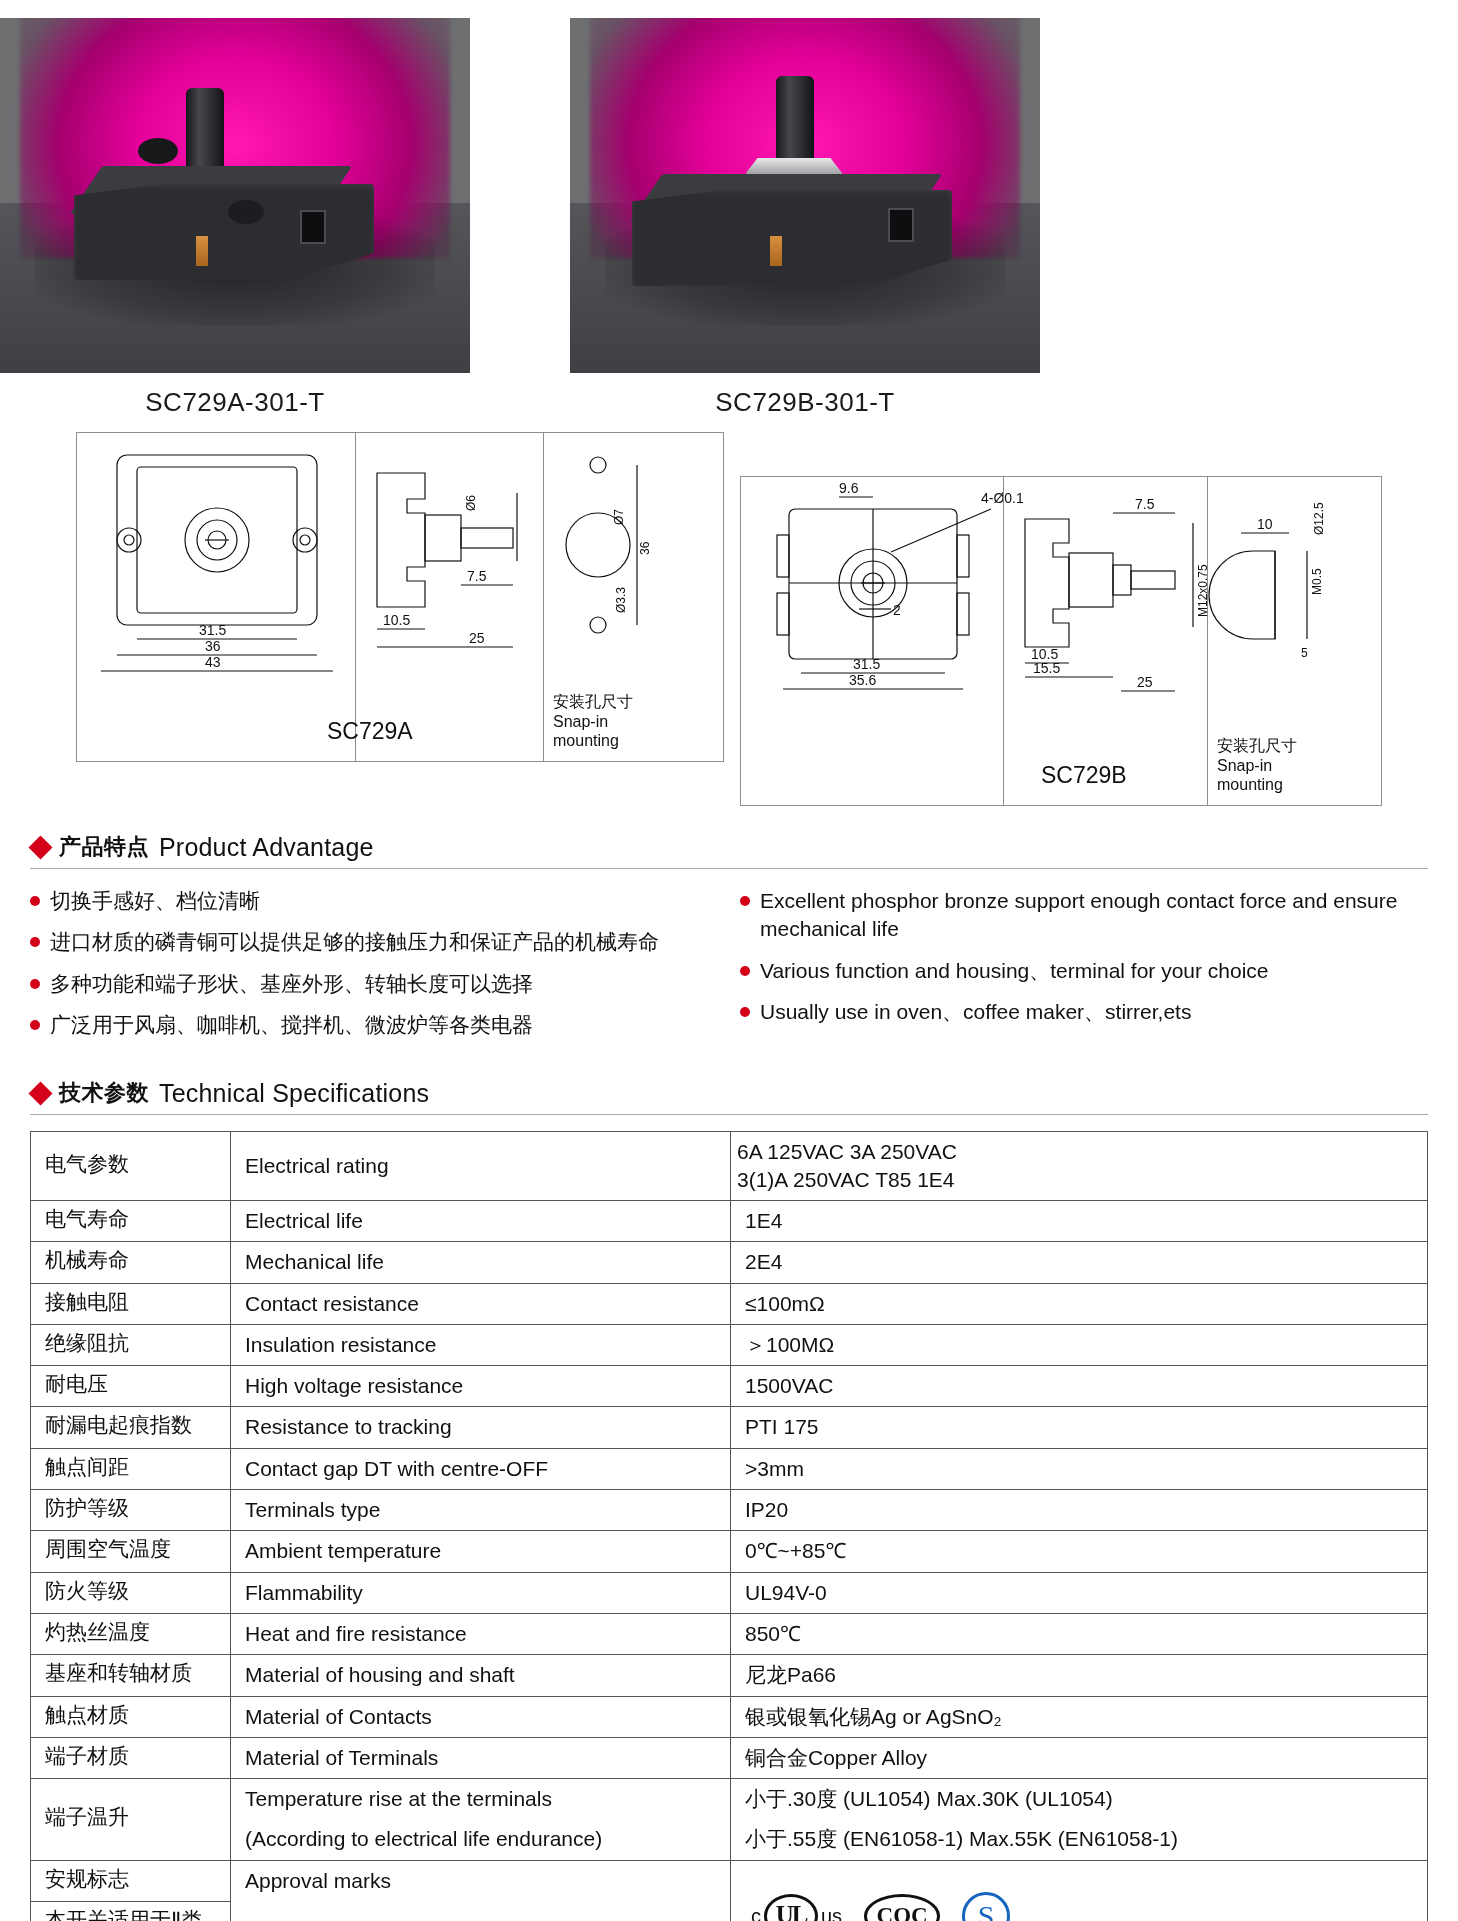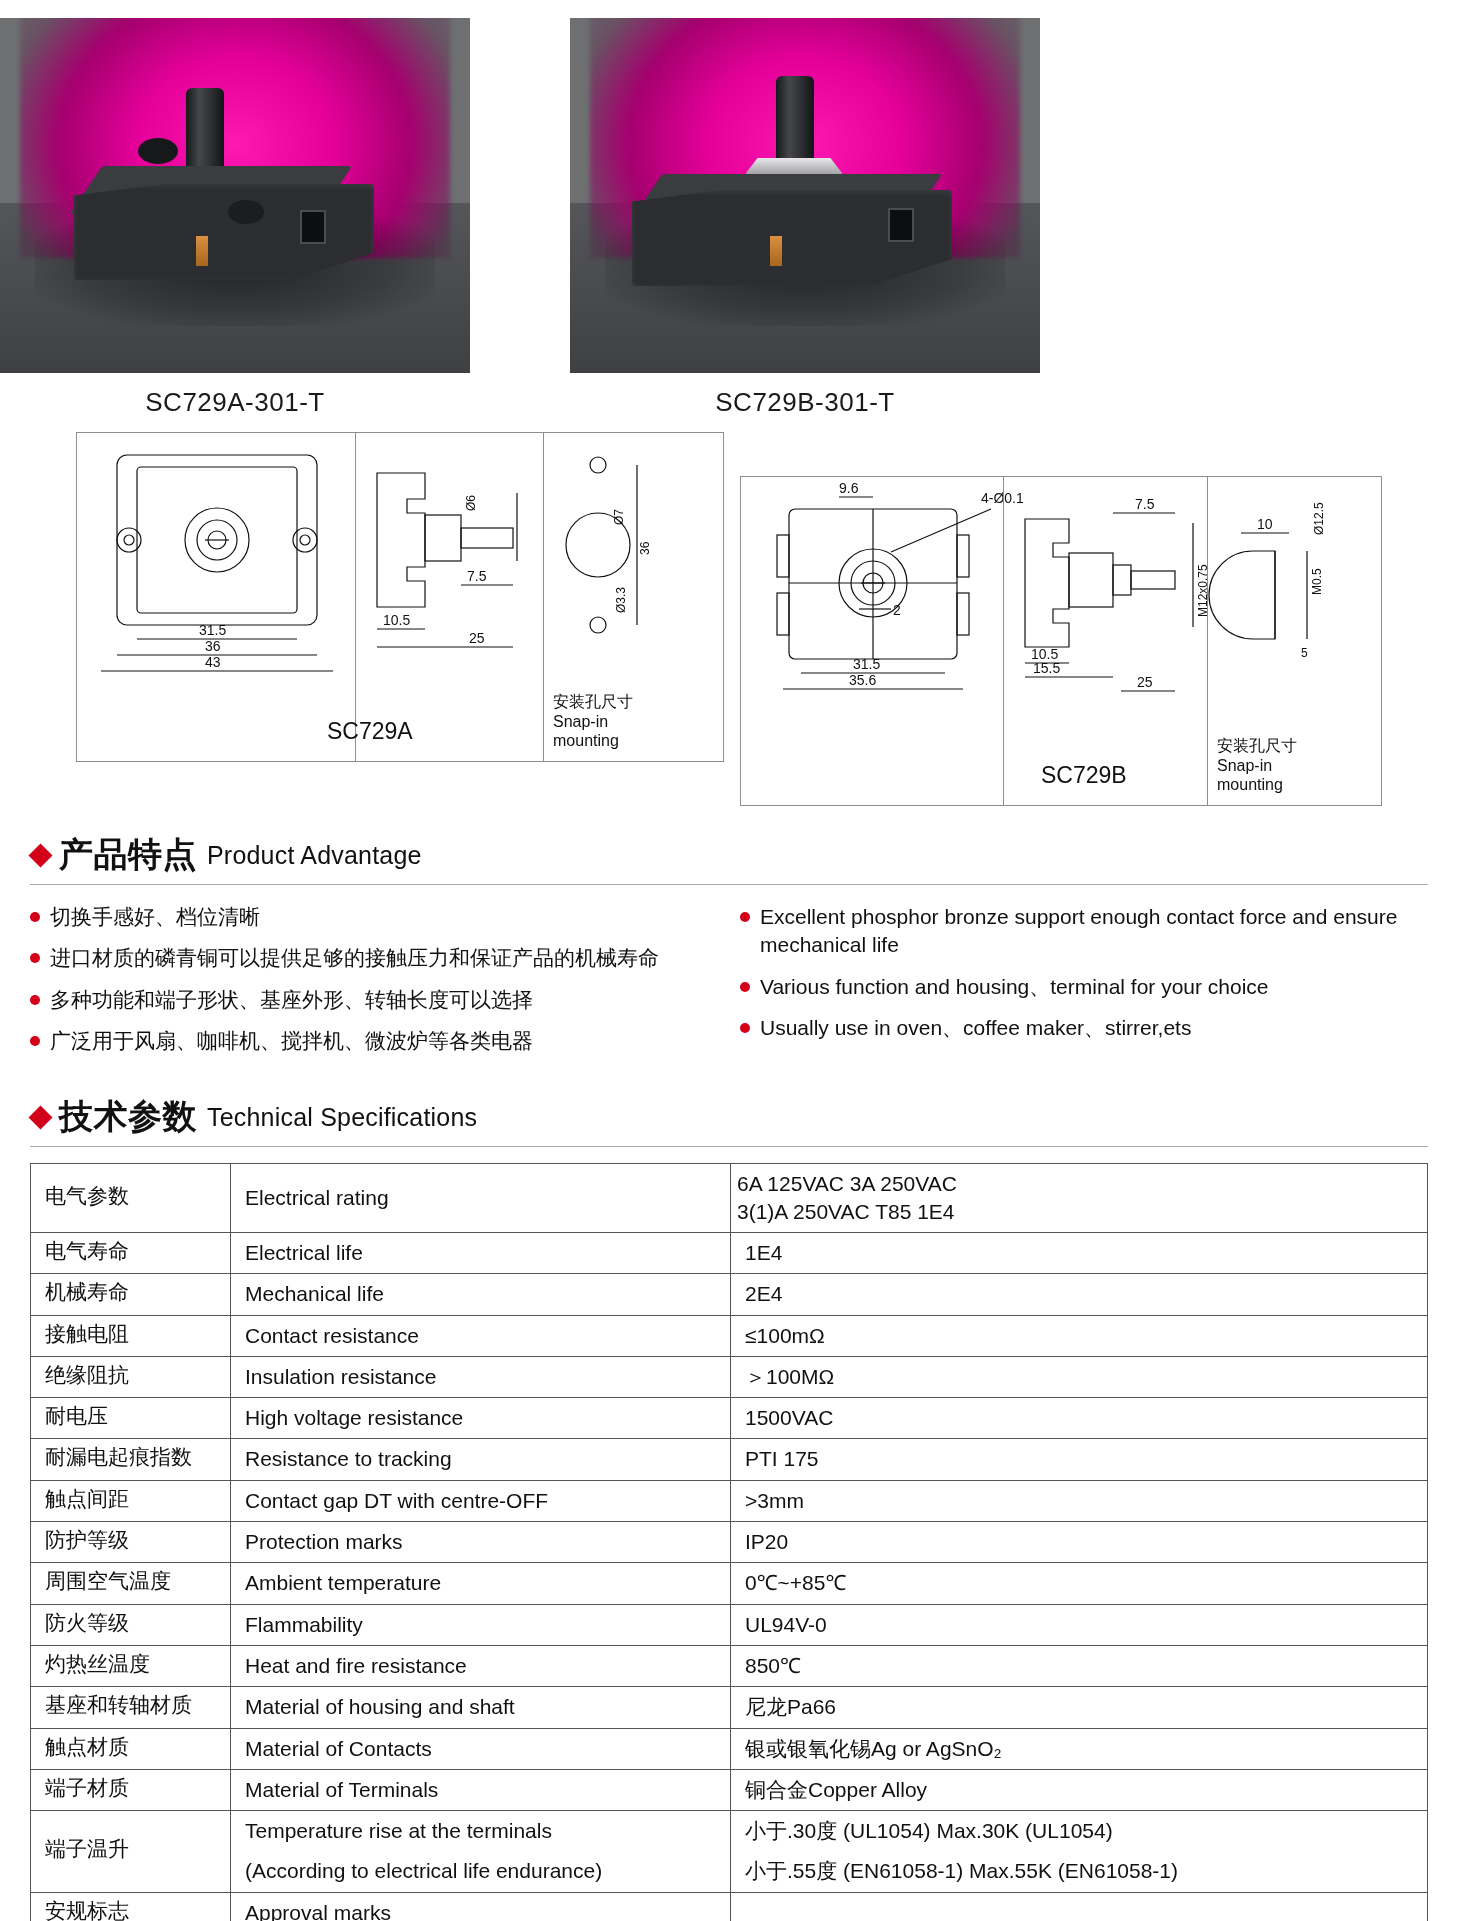--- a/index.html
+++ b/index.html
@@ -134,21 +134,21 @@
     padding-bottom: 6px;
   }
   .diamond {
     width: 17px; height: 17px;
     background: #d4001a;
     transform: rotate(45deg);
     flex: 0 0 auto;
     margin-left: 2px;
   }
   .sec-title-cn {
-    font-size: 34px;
+    font-size: 22px;
     font-weight: bold;
     color: #111;
     letter-spacing: 0.5px;
   }
   .sec-title-en {
     font-size: 25px;
     color: #111;
     letter-spacing: 0.2px;
   }
 
@@ -483,21 +483,21 @@
         <td class="c-en">Resistance to tracking</td>
         <td class="c-val">PTI 175</td>
       </tr>
       <tr>
         <td class="c-cn">触点间距</td>
         <td class="c-en">Contact gap DT with centre-OFF</td>
         <td class="c-val">&gt;3mm</td>
       </tr>
       <tr>
         <td class="c-cn">防护等级</td>
-        <td class="c-en">Protection marks</td>
+        <td class="c-en">Terminals type</td>
         <td class="c-val">IP20</td>
       </tr>
       <tr>
         <td class="c-cn">周围空气温度</td>
         <td class="c-en">Ambient temperature</td>
         <td class="c-val">0℃~+85℃</td>
       </tr>
       <tr>
         <td class="c-cn">防火等级</td>
         <td class="c-en">Flammability</td>

